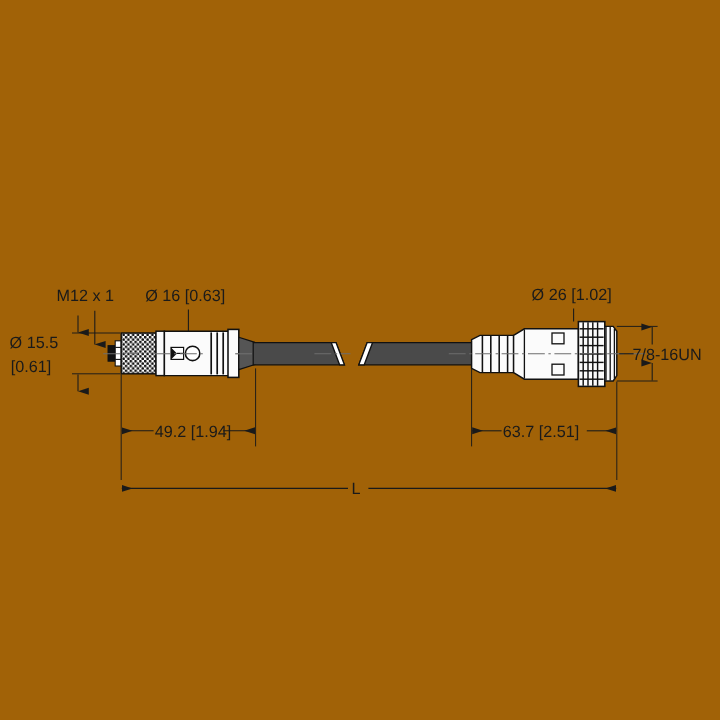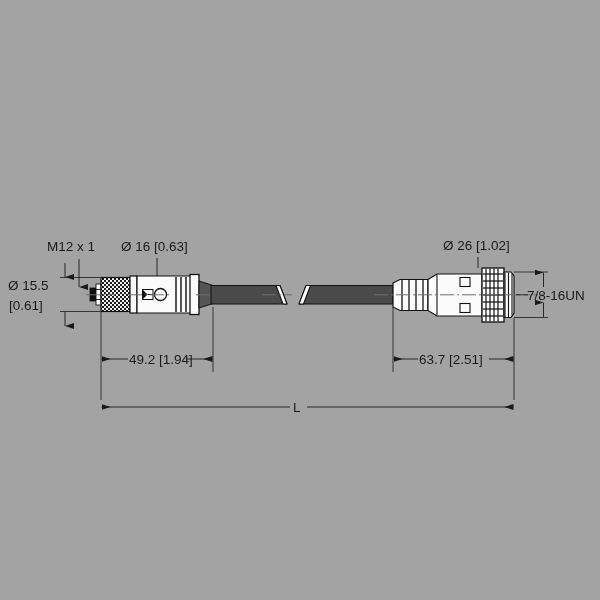--- a/index.html
+++ b/index.html
@@ -4,21 +4,21 @@
 <style>
   html, body {
     margin: 0;
     padding: 0;
     background: #ffffff;
   }
   #page {
     position: relative;
     width: 600px;
     height: 600px;
-    background: #a3a3a3;
+    background: #a16207;
     font-family: "Liberation Sans", sans-serif;
     overflow: hidden;
   }
   #drawing {
     position: absolute;
     left: 0;
     top: 0;
   }
   text {
     font-family: "Liberation Sans", sans-serif;

